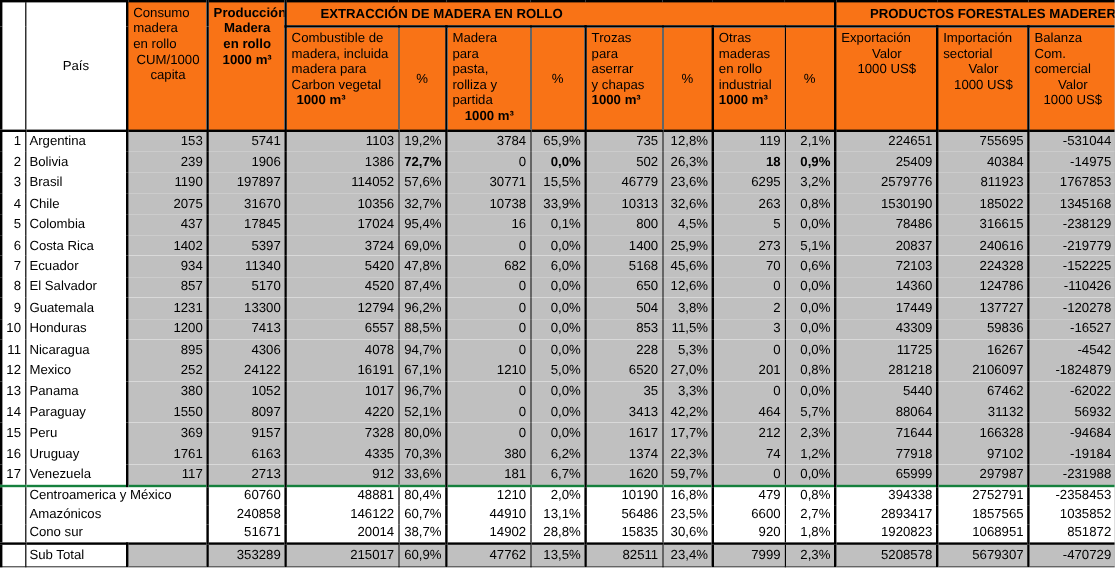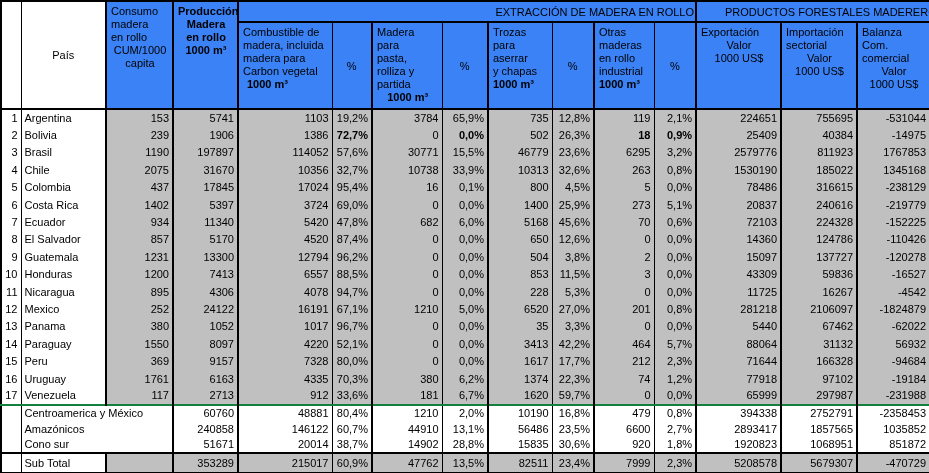--- a/index.html
+++ b/index.html
@@ -10,25 +10,25 @@
   th,td{overflow:hidden;white-space:nowrap;font-weight:normal;box-sizing:border-box;}
   
   table{border:2px solid #000;}
   .b0{border-right:none;}
   .b1{border-right:1px solid #000;}
   .b2{border-right:2px solid #000;}
   thead th{border-bottom:2px solid #000;vertical-align:top;}
   tr.region-first td{border-top:2px solid #15803d;}
   tr.total-row td{border-top:2px solid #000;margin-top:20px;}
   
-  .green{background:#3b82f6;}
+  .green{background:#f97316;}
   .grey{background:#c0c0c0;}
   .white{background:#ffffff;}
   
-  .band{font-weight:normal;text-align:right;vertical-align:middle;font-size:11px;padding-left:28px;}
+  .band{font-weight:bold;text-align:left;vertical-align:middle;font-size:11px;padding-left:28px;}
   .pais-h{text-align:center;vertical-align:middle;}
   .hwrap{display:flex;flex-direction:column;justify-content:space-between;
          height:100%;padding:2px 2px 3px 3px;text-align:left;}
   .ht,.hu{white-space:pre-line;line-height:13px;}
   .hu{font-weight:bold;}
   .hu.center{text-align:center;}
   .hu.normal{font-weight:normal;}
   .hu.left{padding-left:4px;}
   .bold .ht,.bold .hu{font-weight:bold;text-align:center;}
   .pct-h{text-align:center;vertical-align:middle;}
@@ -297,21 +297,21 @@
           <td class="grey val b2">1231</td>
           <td class="grey val b2">13300</td>
           <td class="grey val b1">12794</td>
           <td class="grey val b2">96,2%</td>
           <td class="grey val b1">0</td>
           <td class="grey val b2">0,0%</td>
           <td class="grey val b1">504</td>
           <td class="grey val b2">3,8%</td>
           <td class="grey val b1">2</td>
           <td class="grey val b2">0,0%</td>
-          <td class="grey val b2">15097</td>
+          <td class="grey val b2">17449</td>
           <td class="grey val b2">137727</td>
           <td class="grey val b0">-120278</td>
         </tr>
         <tr class="data-row">
           <td class="white num b1">10</td>
           <td class="white country b2">Honduras</td>
           <td class="grey val b2">1200</td>
           <td class="grey val b2">7413</td>
           <td class="grey val b1">6557</td>
           <td class="grey val b2">88,5%</td>

